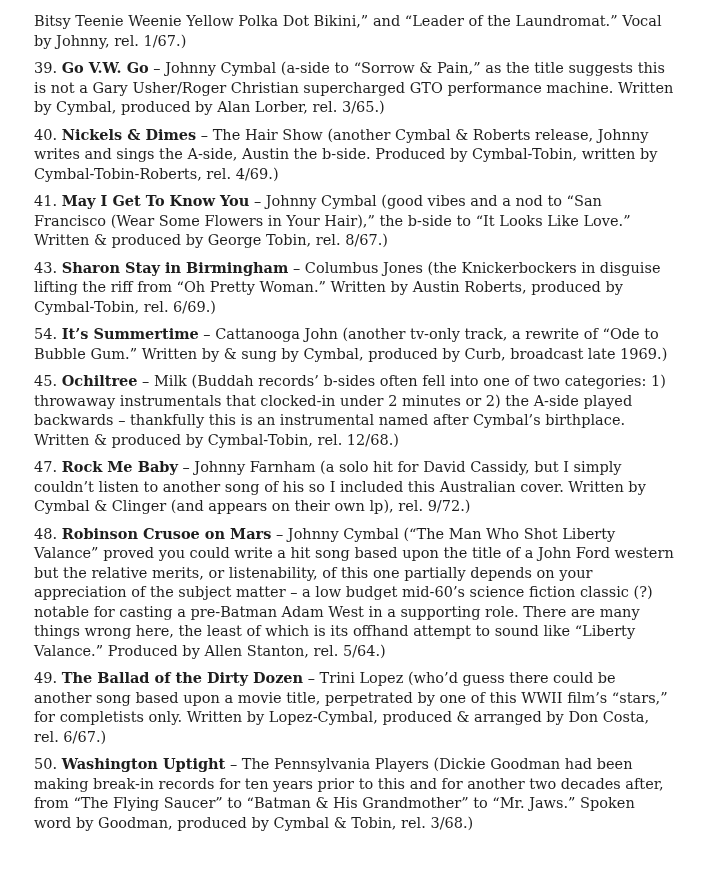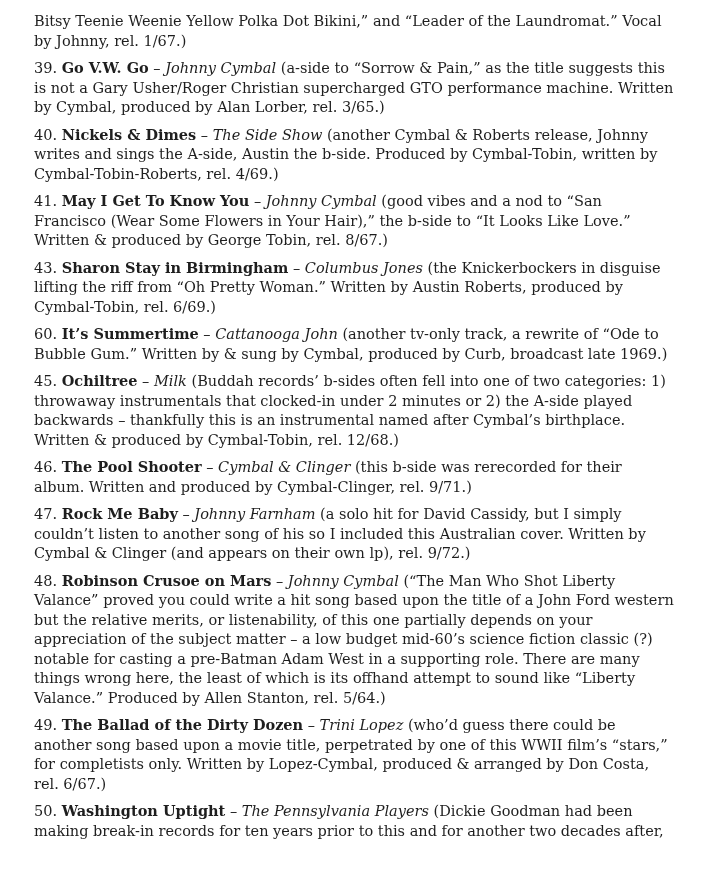--- a/index.html
+++ b/index.html
@@ -13,43 +13,42 @@
   }
   .entry {
     margin: 0 0 7px 0;
     font-family: "DejaVu Serif", "Liberation Serif", serif;
     font-size: 14.5px;
     line-height: 19.5px;
     color: #1e1e1e;
     text-align: left;
   }
   .entry .title  { font-weight: bold; text-align: right; }
-  .entry .artist { font-style: italic; }
+  .entry .artist { }
 </style>
 </head>
 <body>
 
 <div class="page">
 
   <p class="entry"><span class="body">Bitsy Teenie Weenie Yellow Polka Dot Bikini,” and “Leader of the Laundromat.” Vocal by Johnny, rel. 1/67.)</span></p>
 
   <p class="entry"><span class="num">39. </span><span class="title">Go V.W. Go</span><span class="dash"> – </span><span class="artist">Johnny Cymbal</span><span class="body"> (a-side to “Sorrow &amp; Pain,” as the title suggests this is not a Gary Usher/Roger Christian supercharged GTO performance machine. Written by Cymbal, produced by Alan Lorber, rel. 3/65.)</span></p>
 
-  <p class="entry"><span class="num">40. </span><span class="title">Nickels &amp; Dimes</span><span class="dash"> – </span><span class="artist">The Side Show</span><span class="body"> (another Cymbal &amp; Roberts release, Johnny writes and sings the A-side, Austin the b-side. Produced by Cymbal-Tobin, written by Cymbal-Tobin-Roberts, rel. 4/69.)</span></p>
+  <p class="entry"><span class="num">40. </span><span class="title">Nickels &amp; Dimes</span><span class="dash"> – </span><span class="artist">The Hair Show</span><span class="body"> (another Cymbal &amp; Roberts release, Johnny writes and sings the A-side, Austin the b-side. Produced by Cymbal-Tobin, written by Cymbal-Tobin-Roberts, rel. 4/69.)</span></p>
 
   <p class="entry"><span class="num">41. </span><span class="title">May I Get To Know You</span><span class="dash"> – </span><span class="artist">Johnny Cymbal</span><span class="body"> (good vibes and a nod to “San Francisco (Wear Some Flowers in Your Hair),” the b-side to “It Looks Like Love.” Written &amp; produced by George Tobin, rel. 8/67.)</span></p>
 
 
   <p class="entry"><span class="num">43. </span><span class="title">Sharon Stay in Birmingham</span><span class="dash"> – </span><span class="artist">Columbus Jones</span><span class="body"> (the Knickerbockers in disguise lifting the riff from “Oh Pretty Woman.” Written by Austin Roberts, produced by Cymbal-Tobin, rel. 6/69.)</span></p>
 
-  <p class="entry"><span class="num">60. </span><span class="title">It’s Summertime</span><span class="dash"> – </span><span class="artist">Cattanooga John</span><span class="body"> (another tv-only track, a rewrite of “Ode to Bubble Gum.” Written by &amp; sung by Cymbal, produced by Curb, broadcast late 1969.)</span></p>
+  <p class="entry"><span class="num">54. </span><span class="title">It’s Summertime</span><span class="dash"> – </span><span class="artist">Cattanooga John</span><span class="body"> (another tv-only track, a rewrite of “Ode to Bubble Gum.” Written by &amp; sung by Cymbal, produced by Curb, broadcast late 1969.)</span></p>
 
   <p class="entry"><span class="num">45. </span><span class="title">Ochiltree</span><span class="dash"> – </span><span class="artist">Milk</span><span class="body"> (Buddah records’ b-sides often fell into one of two categories: 1) throwaway instrumentals that clocked-in under 2 minutes or 2) the A-side played backwards – thankfully this is an instrumental named after Cymbal’s birthplace. Written &amp; produced by Cymbal-Tobin, rel. 12/68.)</span></p>
 
-  <p class="entry"><span class="num">46. </span><span class="title">The Pool Shooter</span><span class="dash"> – </span><span class="artist">Cymbal &amp; Clinger</span><span class="body"> (this b-side was rerecorded for their album. Written and produced by Cymbal-Clinger, rel. 9/71.)</span></p>
 
   <p class="entry"><span class="num">47. </span><span class="title">Rock Me Baby</span><span class="dash"> – </span><span class="artist">Johnny Farnham</span><span class="body"> (a solo hit for David Cassidy, but I simply couldn’t listen to another song of his so I included this Australian cover. Written by Cymbal &amp; Clinger (and appears on their own lp), rel. 9/72.)</span></p>
 
   <p class="entry"><span class="num">48. </span><span class="title">Robinson Crusoe on Mars</span><span class="dash"> – </span><span class="artist">Johnny Cymbal</span><span class="body"> (“The Man Who Shot Liberty Valance” proved you could write a hit song based upon the title of a John Ford western but the relative merits, or listenability, of this one partially depends on your appreciation of the subject matter – a low budget mid-60’s science fiction classic (?) notable for casting a pre-Batman Adam West in a supporting role. There are many things wrong here, the least of which is its offhand attempt to sound like “Liberty Valance.” Produced by Allen Stanton, rel. 5/64.)</span></p>
 
   <p class="entry"><span class="num">49. </span><span class="title">The Ballad of the Dirty Dozen</span><span class="dash"> – </span><span class="artist">Trini Lopez</span><span class="body"> (who’d guess there could be another song based upon a movie title, perpetrated by one of this WWII film’s “stars,” for completists only. Written by Lopez-Cymbal, produced &amp; arranged by Don Costa, rel. 6/67.)</span></p>
 
   <p class="entry"><span class="num">50. </span><span class="title">Washington Uptight</span><span class="dash"> – </span><span class="artist">The Pennsylvania Players</span><span class="body"> (Dickie Goodman had been making break-in records for ten years prior to this and for another two decades after, from “The Flying Saucer” to “Batman &amp; His Grandmother” to “Mr. Jaws.” Spoken word by Goodman, produced by Cymbal &amp; Tobin, rel. 3/68.)</span></p>
 
 </div>

